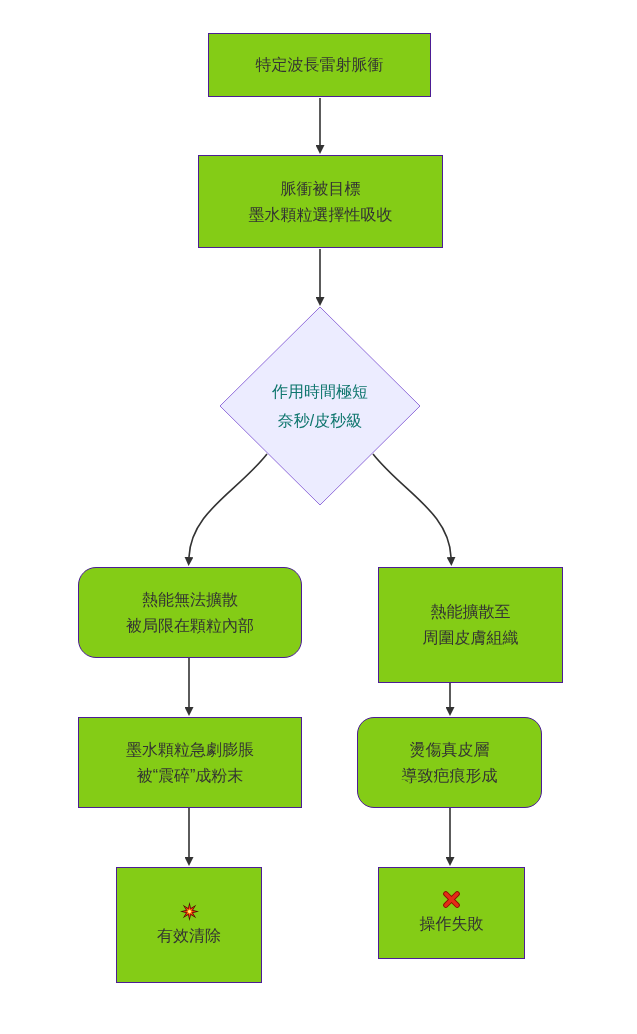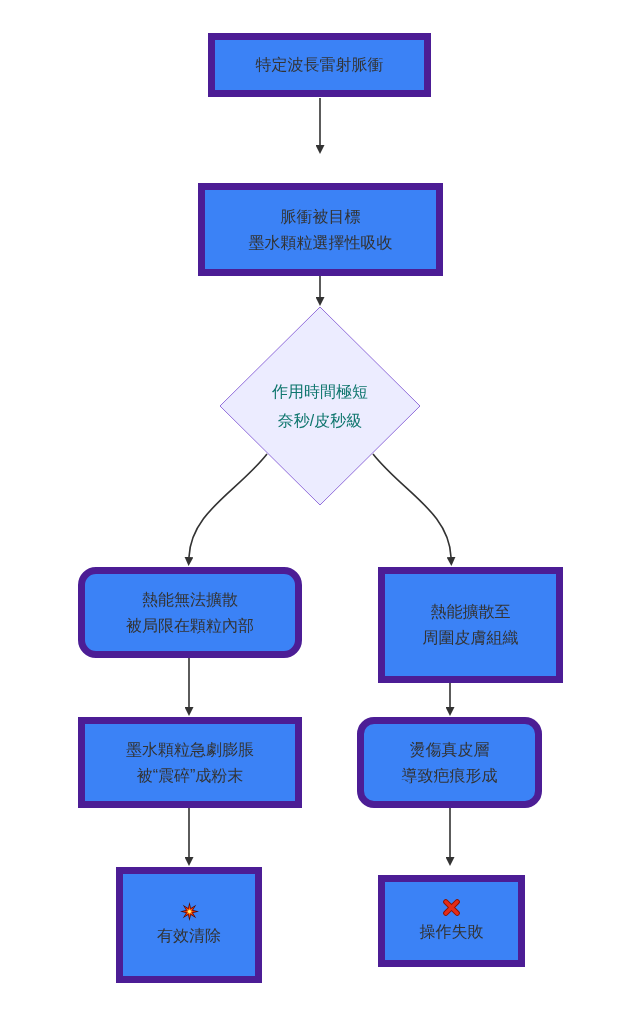--- a/index.html
+++ b/index.html
@@ -18,40 +18,40 @@
   #edges {
     position: absolute;
     left: 0;
     top: 0;
     width: 637px;
     height: 1034px;
   }
   .node {
     position: absolute;
     box-sizing: border-box;
-    background: #3b82f6;
-    border: 7px solid #4c1d95;
+    background: #84cc16;
+    border: 1px solid #4c1d95;
     color: #333333;
     font-size: 16px;
     line-height: 26px;
     text-align: center;
     display: flex;
     flex-direction: column;
     align-items: center;
     justify-content: center;
   }
   .node .line { display: block; white-space: nowrap; }
   #node-pulse    { left: 208px; top: 33px;  width: 223px; height: 64px; }
-  #node-absorb   { left: 198px; top: 155px; width: 245px; height: 93px; margin-top: 28px; }
+  #node-absorb   { left: 198px; top: 155px; width: 245px; height: 93px; }
   #node-confined { left: 78px;  top: 567px; width: 224px; height: 91px; border-radius: 18px; }
   #node-spread   { left: 378px; top: 567px; width: 185px; height: 116px; }
   #node-shatter  { left: 78px;  top: 717px; width: 224px; height: 91px; }
   #node-burn     { left: 357px; top: 717px; width: 185px; height: 91px; border-radius: 17px; }
   #node-success  { left: 116px; top: 867px; width: 146px; height: 116px; }
-  #node-failure  { left: 378px; top: 867px; width: 147px; height: 92px; margin-top: 8px; }
+  #node-failure  { left: 378px; top: 867px; width: 147px; height: 92px; }
   #decision-label {
     position: absolute;
     left: 230px;
     top: 377px;
     width: 180px;
     height: 58px;
     color: #0f766e;
     font-size: 16px;
     line-height: 29px;
     text-align: center;

